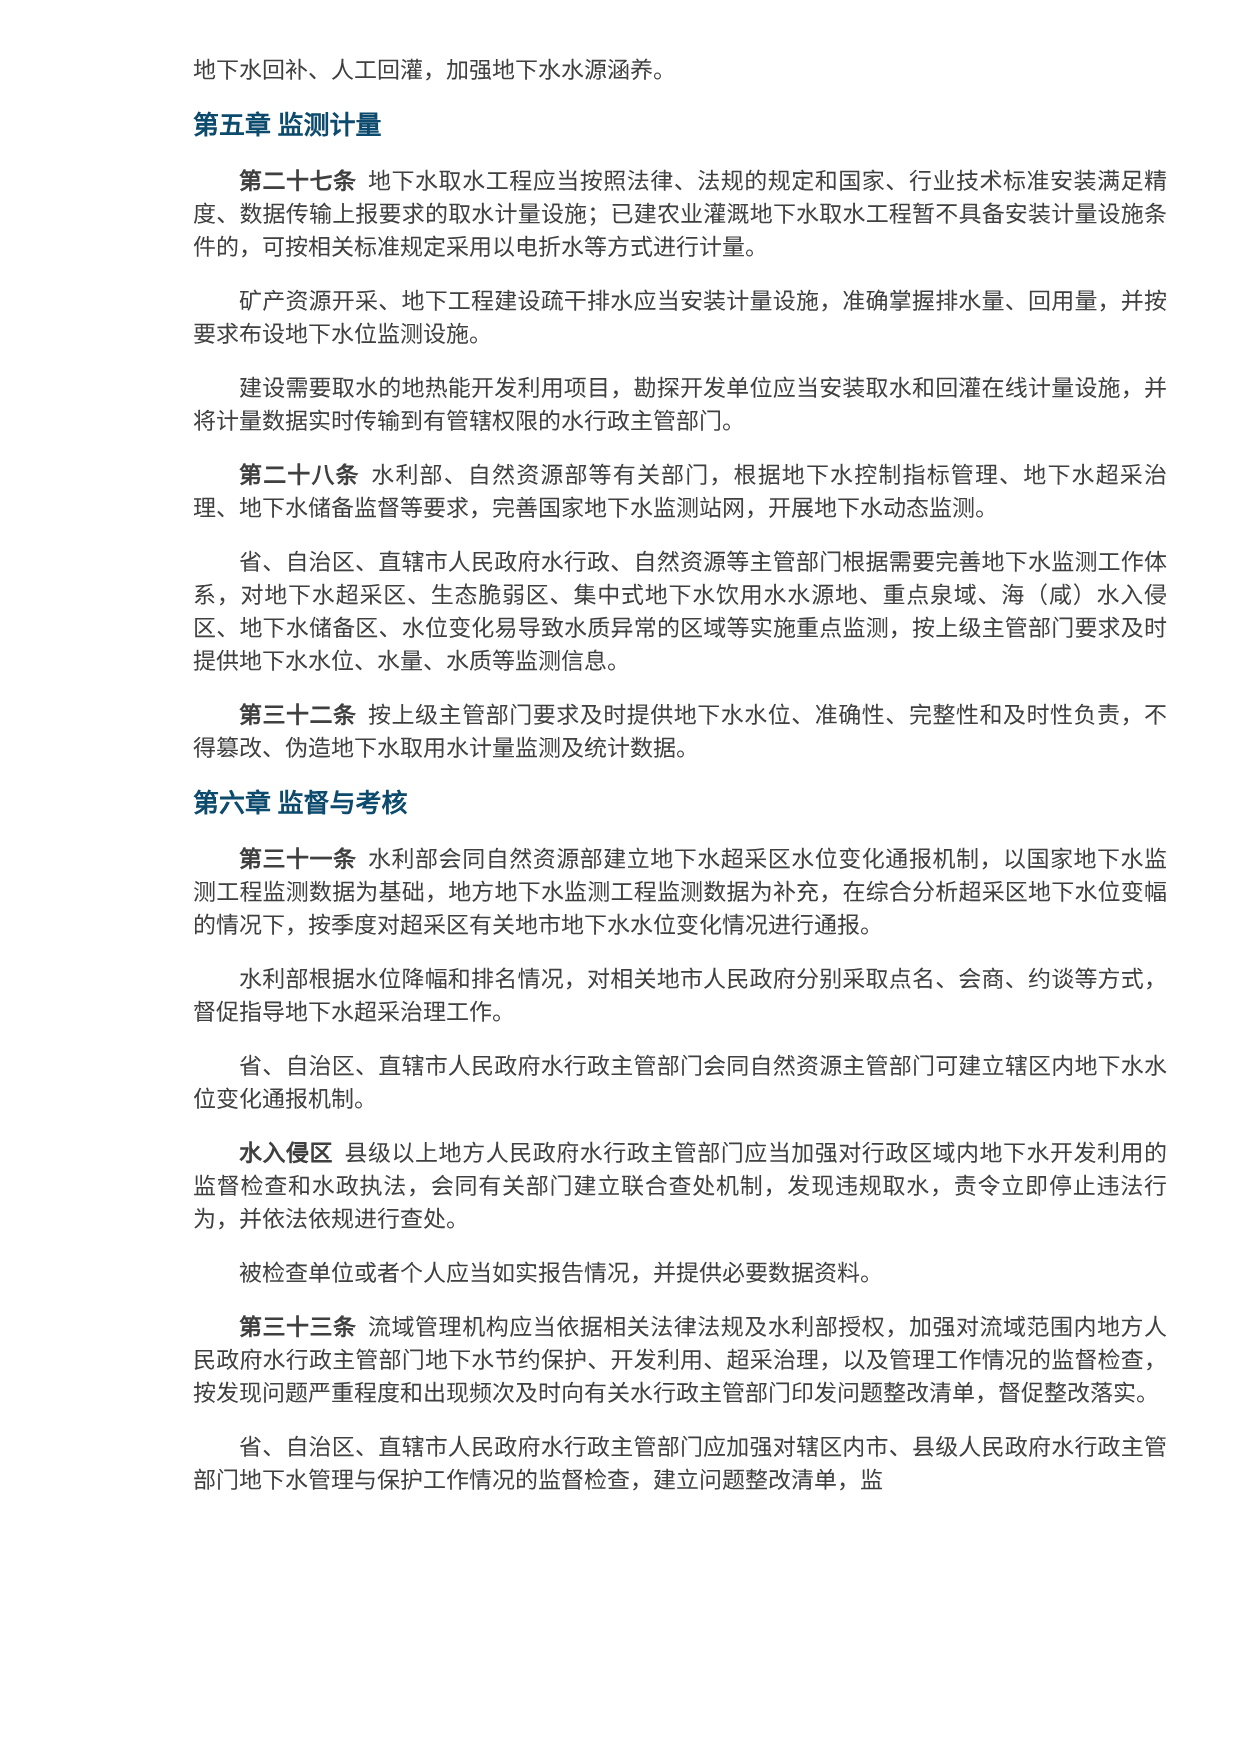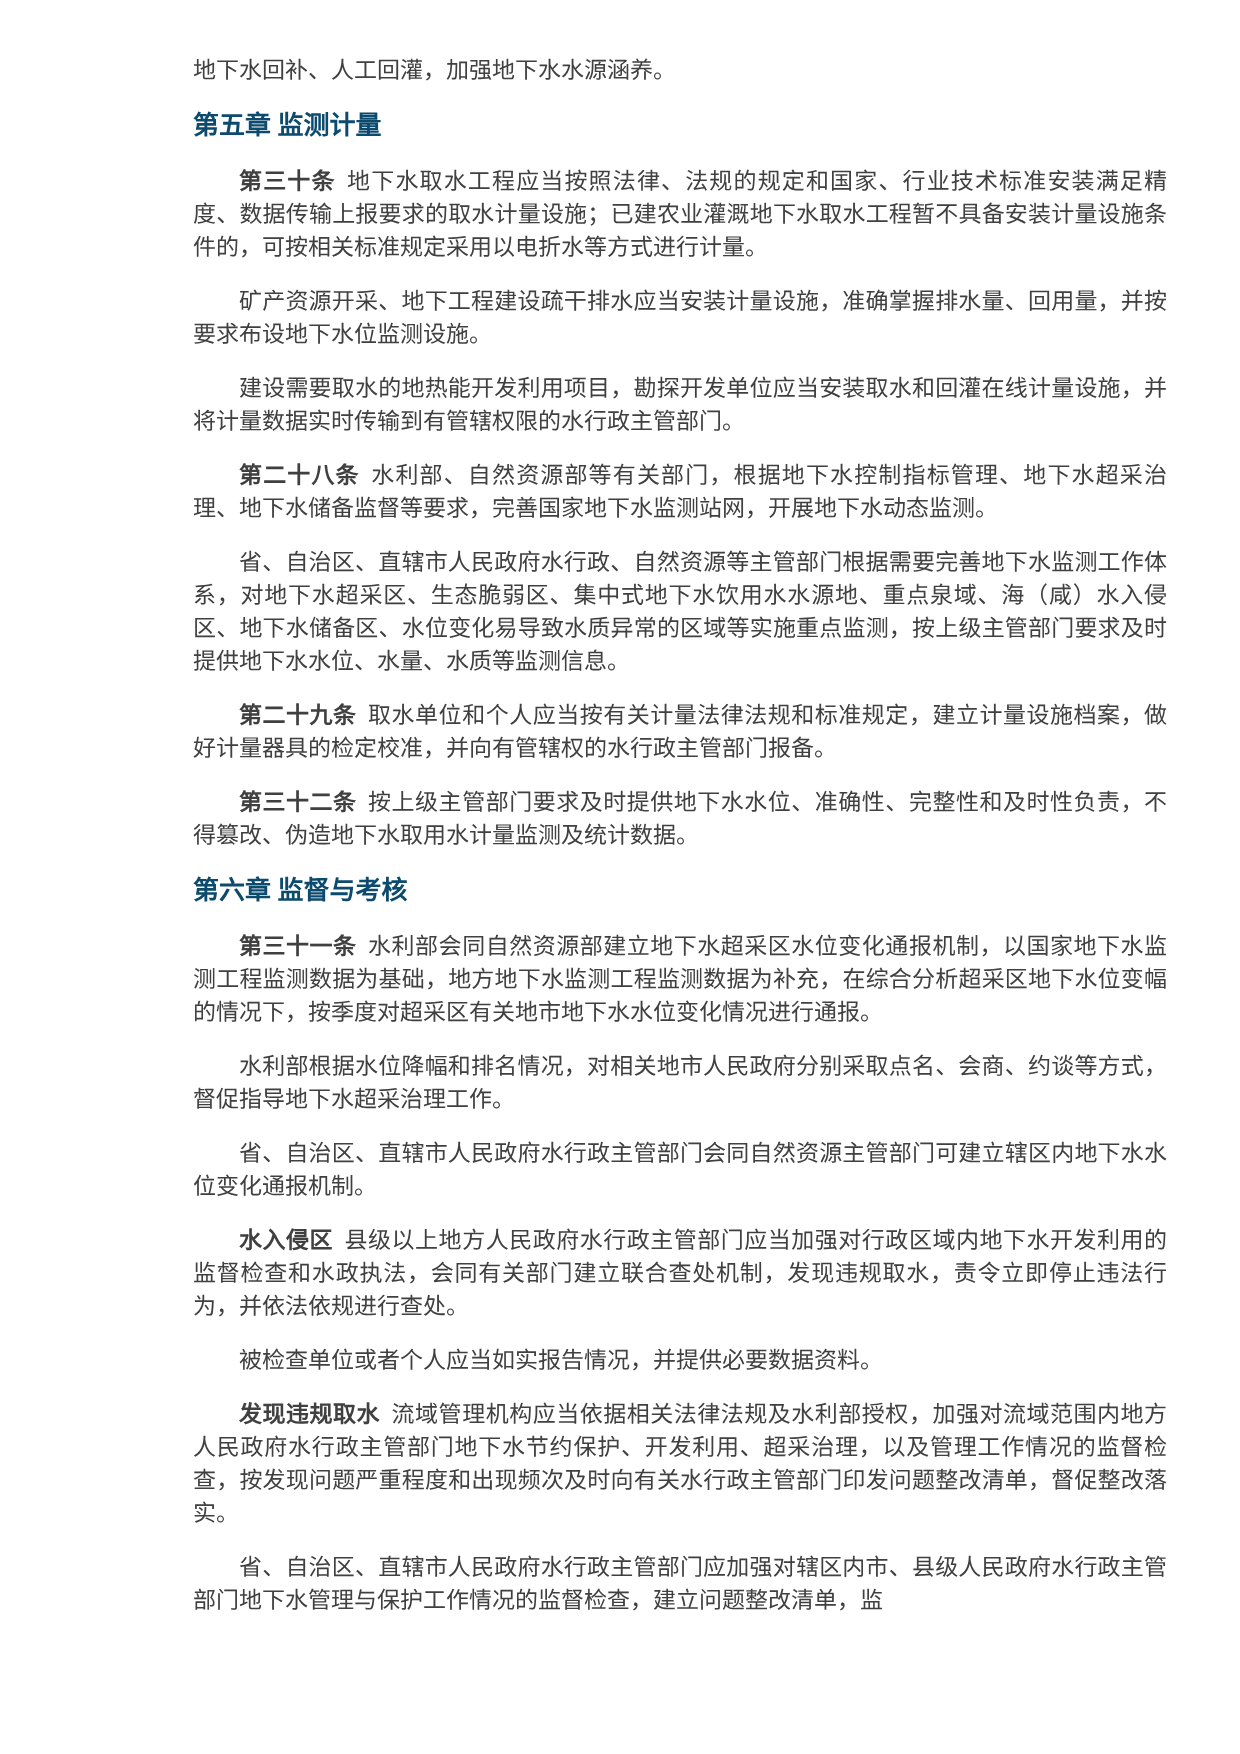--- a/index.html
+++ b/index.html
@@ -45,29 +45,28 @@
     margin-right: 0.5em;
   }
 </style>
 </head>
 <body>
 
 <div class="page">
   <div class="doc-body" id="doc-body">
       <p class="body-paragraph">地下水回补、人工回灌，加强地下水水源涵养。</p>
       <p class="chapter-heading">第五章 监测计量</p>
-      <p class="body-paragraph indented"><span class="article-no">第三十条</span><span>地下水取水工程应当按照法律、法规的规定和国家、行业技术标准安装满足精度、数据传输上报要求的取水计量设施；已建农业灌溉地下水取水工程暂不具备安装计量设施条件的，可按相关标准规定采用以电折水等方式进行计量。</span></p>
+      <p class="body-paragraph indented"><span class="article-no">第二十七条</span><span>地下水取水工程应当按照法律、法规的规定和国家、行业技术标准安装满足精度、数据传输上报要求的取水计量设施；已建农业灌溉地下水取水工程暂不具备安装计量设施条件的，可按相关标准规定采用以电折水等方式进行计量。</span></p>
       <p class="body-paragraph indented">矿产资源开采、地下工程建设疏干排水应当安装计量设施，准确掌握排水量、回用量，并按要求布设地下水位监测设施。</p>
       <p class="body-paragraph indented">建设需要取水的地热能开发利用项目，勘探开发单位应当安装取水和回灌在线计量设施，并将计量数据实时传输到有管辖权限的水行政主管部门。</p>
       <p class="body-paragraph indented"><span class="article-no">第二十八条</span><span>水利部、自然资源部等有关部门，根据地下水控制指标管理、地下水超采治理、地下水储备监督等要求，完善国家地下水监测站网，开展地下水动态监测。</span></p>
       <p class="body-paragraph indented">省、自治区、直辖市人民政府水行政、自然资源等主管部门根据需要完善地下水监测工作体系，对地下水超采区、生态脆弱区、集中式地下水饮用水水源地、重点泉域、海（咸）水入侵区、地下水储备区、水位变化易导致水质异常的区域等实施重点监测，按上级主管部门要求及时提供地下水水位、水量、水质等监测信息。</p>
-      <p class="body-paragraph indented"><span class="article-no">第二十九条</span><span>取水单位和个人应当按有关计量法律法规和标准规定，建立计量设施档案，做好计量器具的检定校准，并向有管辖权的水行政主管部门报备。</span></p>
       <p class="body-paragraph indented"><span class="article-no">第三十二条</span><span>按上级主管部门要求及时提供地下水水位、准确性、完整性和及时性负责，不得篡改、伪造地下水取用水计量监测及统计数据。</span></p>
       <p class="chapter-heading">第六章 监督与考核</p>
       <p class="body-paragraph indented"><span class="article-no">第三十一条</span><span>水利部会同自然资源部建立地下水超采区水位变化通报机制，以国家地下水监测工程监测数据为基础，地方地下水监测工程监测数据为补充，在综合分析超采区地下水位变幅的情况下，按季度对超采区有关地市地下水水位变化情况进行通报。</span></p>
       <p class="body-paragraph indented">水利部根据水位降幅和排名情况，对相关地市人民政府分别采取点名、会商、约谈等方式，督促指导地下水超采治理工作。</p>
       <p class="body-paragraph indented">省、自治区、直辖市人民政府水行政主管部门会同自然资源主管部门可建立辖区内地下水水位变化通报机制。</p>
       <p class="body-paragraph indented"><span class="article-no">水入侵区</span><span>县级以上地方人民政府水行政主管部门应当加强对行政区域内地下水开发利用的监督检查和水政执法，会同有关部门建立联合查处机制，发现违规取水，责令立即停止违法行为，并依法依规进行查处。</span></p>
       <p class="body-paragraph indented">被检查单位或者个人应当如实报告情况，并提供必要数据资料。</p>
-      <p class="body-paragraph indented"><span class="article-no">发现违规取水</span><span>流域管理机构应当依据相关法律法规及水利部授权，加强对流域范围内地方人民政府水行政主管部门地下水节约保护、开发利用、超采治理，以及管理工作情况的监督检查，按发现问题严重程度和出现频次及时向有关水行政主管部门印发问题整改清单，督促整改落实。</span></p>
+      <p class="body-paragraph indented"><span class="article-no">第三十三条</span><span>流域管理机构应当依据相关法律法规及水利部授权，加强对流域范围内地方人民政府水行政主管部门地下水节约保护、开发利用、超采治理，以及管理工作情况的监督检查，按发现问题严重程度和出现频次及时向有关水行政主管部门印发问题整改清单，督促整改落实。</span></p>
       <p class="body-paragraph indented">省、自治区、直辖市人民政府水行政主管部门应加强对辖区内市、县级人民政府水行政主管部门地下水管理与保护工作情况的监督检查，建立问题整改清单，监</p>
     </div>
 </div>
 
 </body></html>

